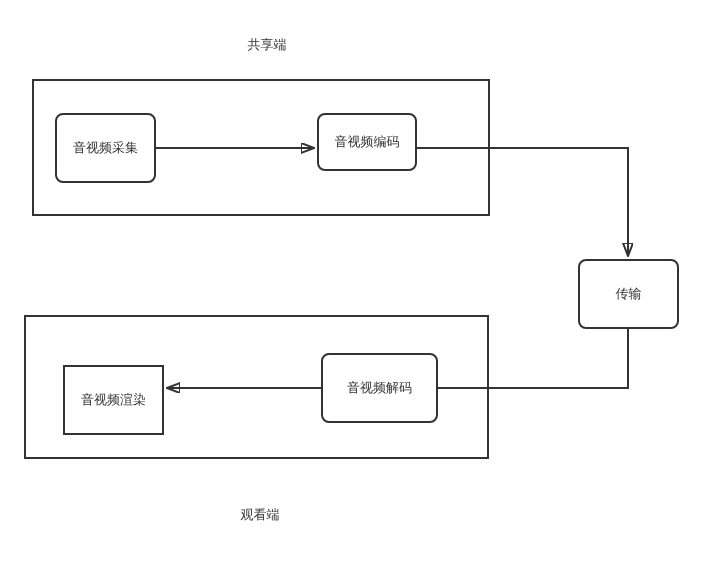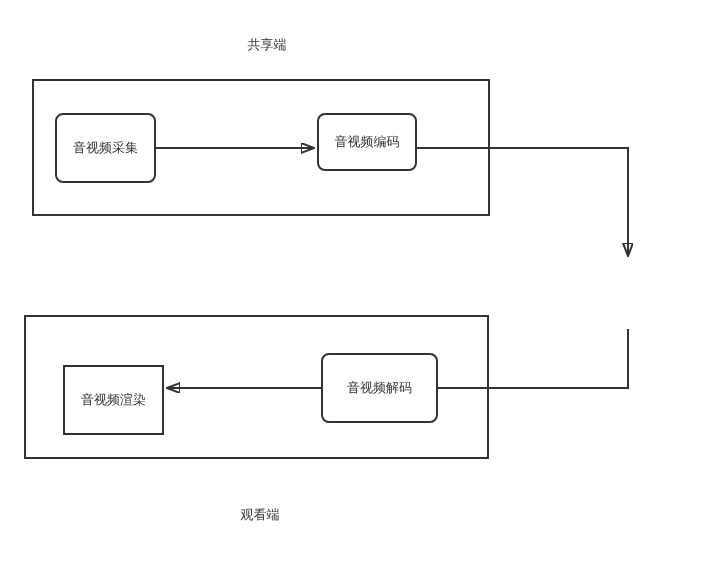--- a/index.html
+++ b/index.html
@@ -83,20 +83,21 @@
     <path d="M156,148 L314,148" marker-end="url(#arrow)"></path>
     <path d="M417,148 L628,148 L628,256" marker-end="url(#arrow)"></path>
     <path d="M628,329 L628,388 L425,388" marker-end="url(#arrow)"></path>
     <path d="M321,388 L167,388" marker-end="url(#arrow)"></path>
   </svg>
 
   <div class="node capture">音视频采集</div>
 
   <div class="node encode">音视频编码</div>
 
+  <div class="node transport">传输</div>
 
   <div class="node render">音视频渲染</div>
 
   <div class="node decode">音视频解码</div>
 
   <div class="group-label bottom">观看端</div>
 
 </div>
 
 </body></html>

